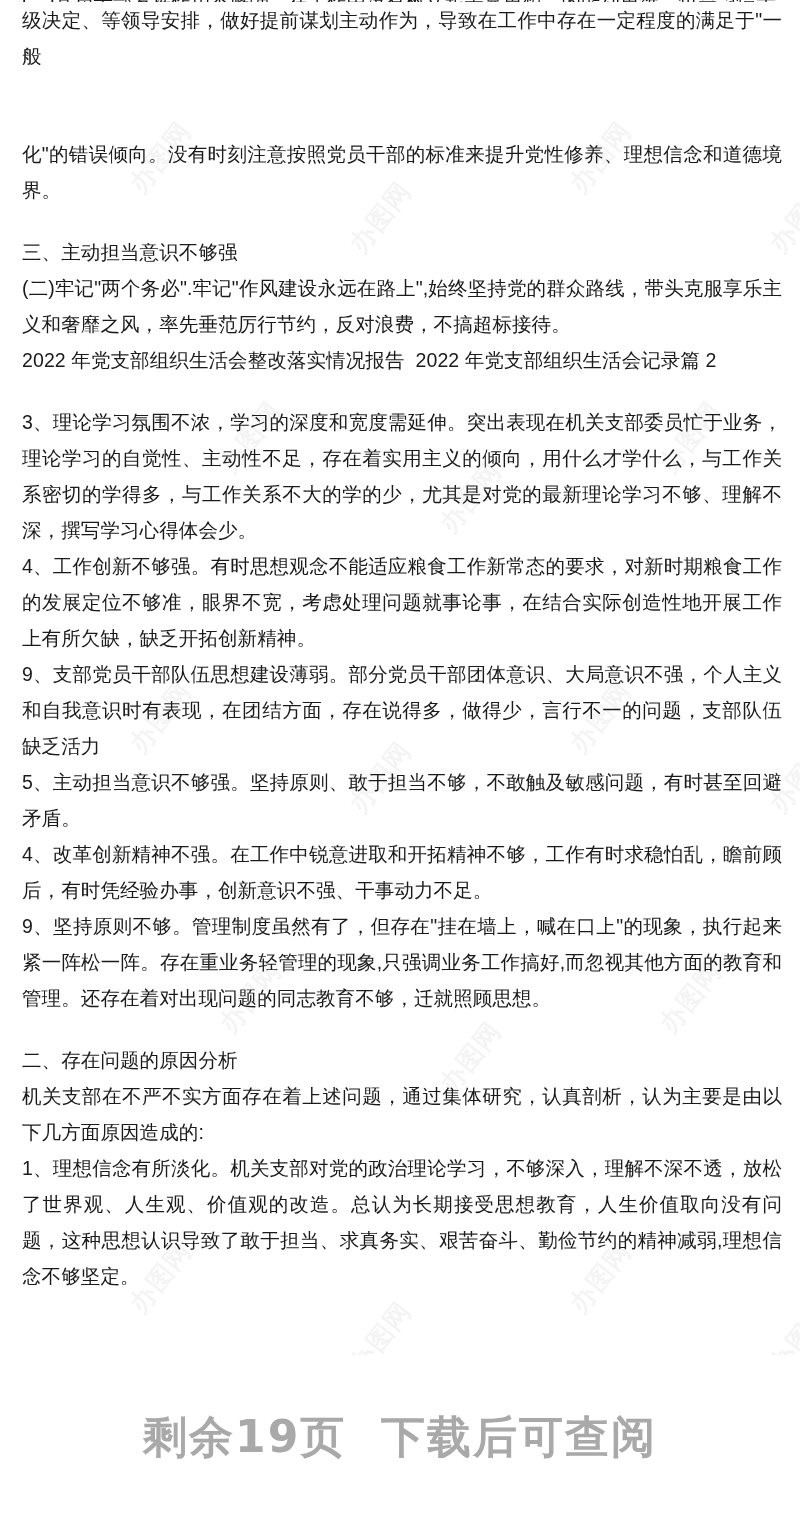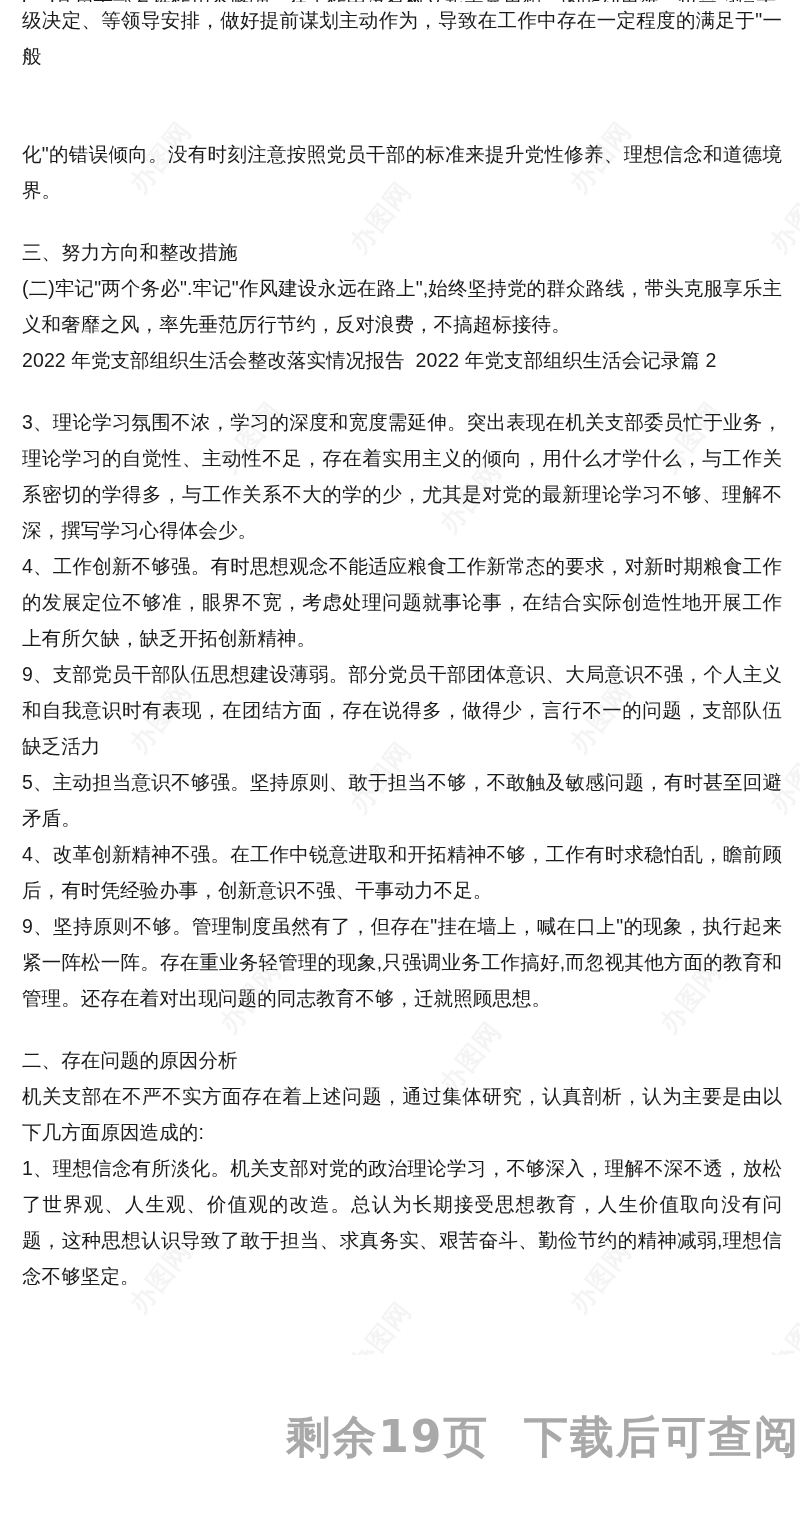--- a/index.html
+++ b/index.html
@@ -71,21 +71,21 @@
 
   
   #footer-banner {
     position: absolute;
     left: 0;
     right: 0;
     bottom: 0;
     height: 171px;
     display: flex;
     align-items: center;
-    justify-content: flex-end;
+    justify-content: center;
     background: #ffffff;
     z-index: 2;
   }
   #footer-banner .banner-text {
     font-family: "DejaVu Sans", "Liberation Sans", sans-serif;
     font-size: 44px;
     font-weight: 700;
     color: #a9a9a9;
     letter-spacing: 2px;
     white-space: pre;
@@ -121,21 +121,21 @@
   <div class="clip-top">(二)党员干部发挥作用不够强。在工作中没有树立起等靠思想，的能动思维，也是习惯于上</div>
 
   <div class="line para">级决定、等领导安排，做好提前谋划主动作为，导致在工作中存在一定程度的满足于"一般</div>
 
   <div class="gap-xl"></div>
 
   <div class="line para">化"的错误倾向。没有时刻注意按照党员干部的标准来提升党性修养、理想信念和道德境界。</div>
 
   <div class="gap-md"></div>
 
-  <div class="line para">三、努力方向和整改措施</div>
+  <div class="line para">三、主动担当意识不够强</div>
 
 
   <div class="line para">(二)牢记"两个务必".牢记"作风建设永远在路上",始终坚持党的群众路线，带头克服享乐主义和奢靡之风，率先垂范厉行节约，反对浪费，不搞超标接待。</div>
 
   <div class="line para">2022 年党支部组织生活会整改落实情况报告  2022 年党支部组织生活会记录篇 2</div>
 
   <div class="gap-md"></div>
 
 
   <div class="line para">3、理论学习氛围不浓，学习的深度和宽度需延伸。突出表现在机关支部委员忙于业务，理论学习的自觉性、主动性不足，存在着实用主义的倾向，用什么才学什么，与工作关系密切的学得多，与工作关系不大的学的少，尤其是对党的最新理论学习不够、理解不深，撰写学习心得体会少。</div>

